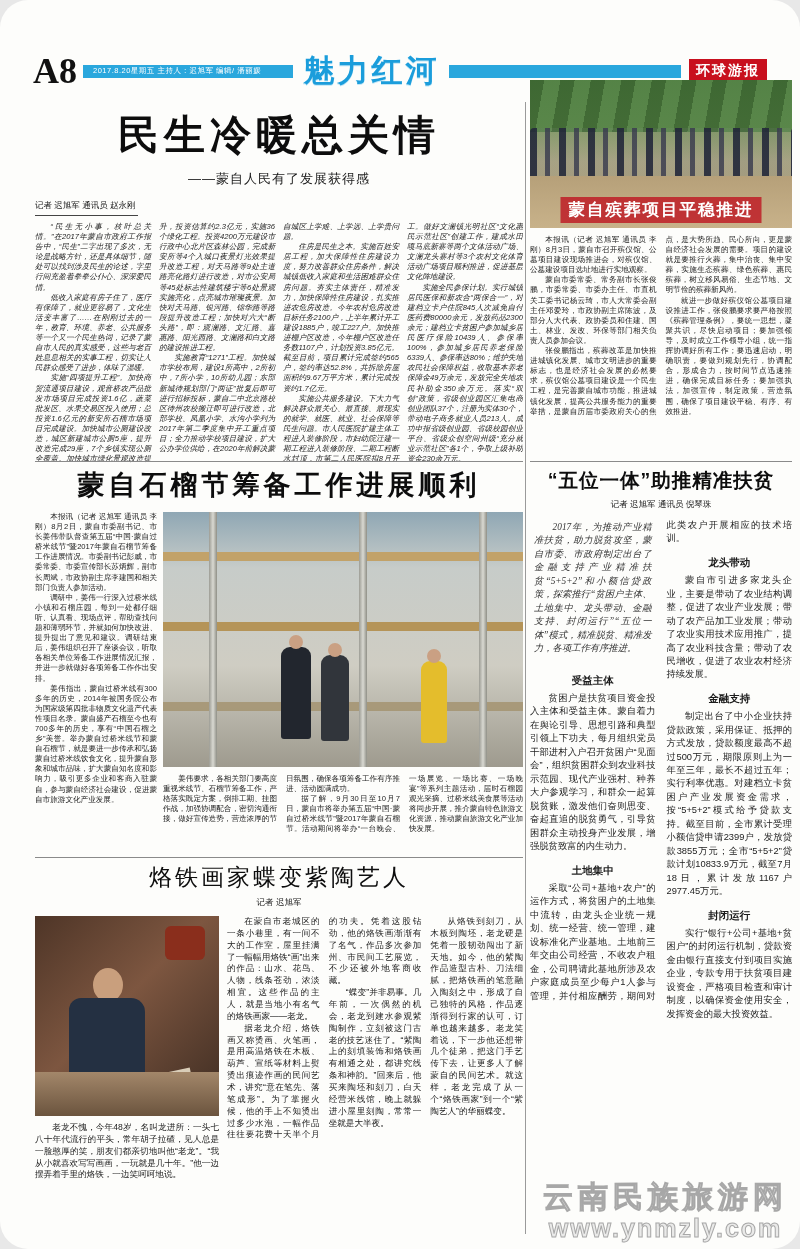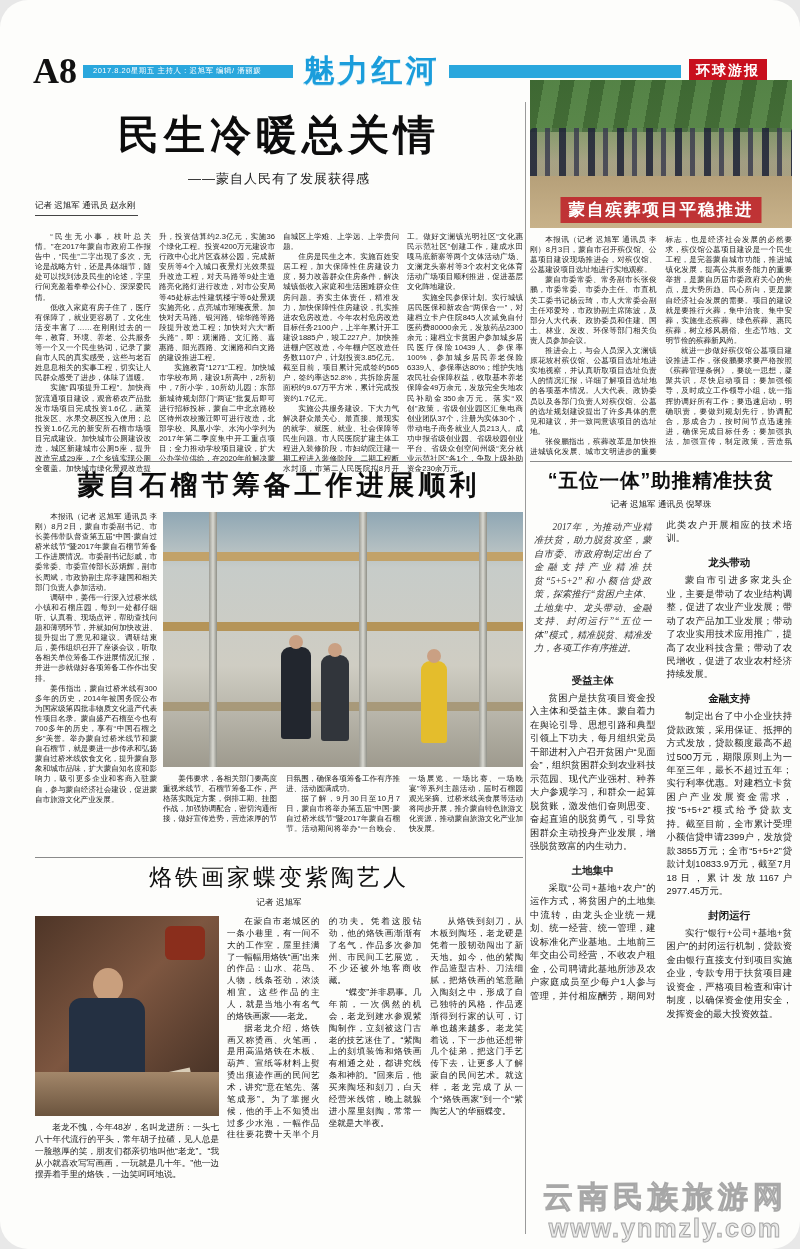--- a/index.html
+++ b/index.html
@@ -20,21 +20,21 @@
   .jtext { text-align:justify; color:#1c1c1c; }
   .jtext p { text-indent:2em; margin:0; }
   .hline { position:absolute; border-top:1px solid #8a8a8a; }
   .vline { position:absolute; border-left:1px solid #9a9a9a; }
 
   
   #main-article { position:absolute; top:100px; left:35px; width:488px; }
   #main-article h1 { text-align:center; font-size:41px; font-weight:bold; letter-spacing:5px; color:#0d0d0d; margin-top:8px; }
   #main-article .subtitle { text-align:center; font-size:13px; font-weight:normal; margin-top:7px; letter-spacing:1px; }
   #main-article .byline { display:inline-block; font-size:8.5px; margin-top:12px; padding:0 2px 3px 0; border-bottom:1px solid #444; }
-  #main-body { margin-top:16px; height:246px; column-count:4; column-gap:8px; font-size:7.6px; line-height:1.33; overflow:hidden; }
+  #main-body { margin-top:6px; height:246px; column-count:4; column-gap:8px; font-size:7.6px; line-height:1.33; overflow:hidden;font-style:italic; }
 
   
   #funeral { position:absolute; top:80px; left:530px; width:262px; }
   .photo { position:relative; overflow:hidden; }
   #funeral-photo { width:262px; height:148px; background:linear-gradient(180deg,#4f7a40 0%,#7a9a5e 28%,#a9a482 55%,#bfa océ 70%,#b39a76 100%); background:linear-gradient(180deg,#4f7a40 0%,#7a9a5e 28%,#a9a482 55%,#b39a76 100%); }
   #funeral-photo .trees { position:absolute; top:0; left:0; right:0; height:52px; background:repeating-linear-gradient(100deg,#3c6631 0 14px,#558447 14px 30px); opacity:.9; }
   #funeral-photo .crowd  { position:absolute; top:48px; left:0; right:0; height:52px; background:repeating-linear-gradient(90deg,rgba(35,40,58,.9) 0 7px,rgba(120,120,130,.15) 7px 15px,rgba(60,62,80,.85) 15px 20px,rgba(150,150,150,.12) 20px 29px); border-radius:4px; }
   #funeral-photo .ground { position:absolute; bottom:0; left:0; right:0; height:52px; background:linear-gradient(180deg,#b6a079,#c8b28a); }
   .photo-caption { position:absolute; left:50%; transform:translateX(-50%); bottom:5px; white-space:nowrap; background:rgba(190,25,35,.82); color:#fff; font-weight:bold; font-size:16.5px; letter-spacing:2px; padding:2px 8px; }
   #funeral-body { margin-top:7px; height:226px; column-count:2; column-gap:9px; font-size:7.6px; line-height:1.33; overflow:hidden; }
@@ -116,21 +116,20 @@
   <div id="funeral">
     <div id="funeral-photo" class="photo">
       <div class="trees"></div>
       <div class="crowd"></div>
       <div class="ground"></div>
       <div class="photo-caption">蒙自殡葬项目平稳推进</div>
     </div>
     <div id="funeral-body" class="jtext">
       <p>本报讯（记者 迟旭军 通讯员 李刚）8月3日，蒙自市召开殡仪馆、公墓项目建设现场推进会，对殡仪馆、公墓建设项目选址地进行实地观察。</p>
       <p>蒙自市委常委、常务副市长张俊鹏，市委常委、市委办主任、市直机关工委书记杨云琦，市人大常委会副主任邓爱玲，市政协副主席陈波，及部分人大代表、政协委员和住建、国土、林业、发改、环保等部门相关负责人员参加会议。</p>
-      <p>推进会上，与会人员深入文澜镇原花坡村殡仪馆、公墓项目选址地进实地视察，并认真听取项目选址负责人的情况汇报，详细了解项目选址地的各项基本情况。人大代表、政协委员以及各部门负责人对殡仪馆、公墓的选址规划建设提出了许多具体的意见和建议，并一致同意该项目的选址地。</p>
       <p>张俊鹏指出，殡葬改革是加快推进城镇化发展、城市文明进步的重要标志，也是经济社会发展的必然要求，殡仪馆公墓项目建设是一个民生工程，是完善蒙自城市功能，推进城镇化发展，提高公共服务能力的重要举措，是蒙自历届市委政府关心的焦点，是大势所趋、民心所向，更是蒙自经济社会发展的需要。项目的建设就是要推行火葬，集中治丧、集中安葬，实施生态殡葬、绿色殡葬、惠民殡葬，树立移风易俗、生态节地、文明节俭的殡葬新风尚。</p>
       <p>就进一步做好殡仪馆公墓项目建设推进工作，张俊鹏要求要严格按照《殡葬管理条例》，要统一思想，凝聚共识，尽快启动项目；要加强领导，及时成立工作领导小组，统一指挥协调好所有工作；要迅速启动，明确职责，要做到规划先行，协调配合，形成合力，按时间节点迅速推进，确保完成目标任务；要加强执法，加强宣传，制定政策，营造氛围，确保了项目建设平稳、有序、有效推进。</p>
     </div>
   </div>
 
   <div class="hline" style="top:461px; left:35px; width:488px;"></div>
   <div class="hline" style="top:461px; left:530px; width:262px;"></div>
   <div class="hline" style="top:857px; left:35px; width:488px;"></div>
   <div class="vline" style="top:102px; left:525px; height:1132px;"></div>
 

